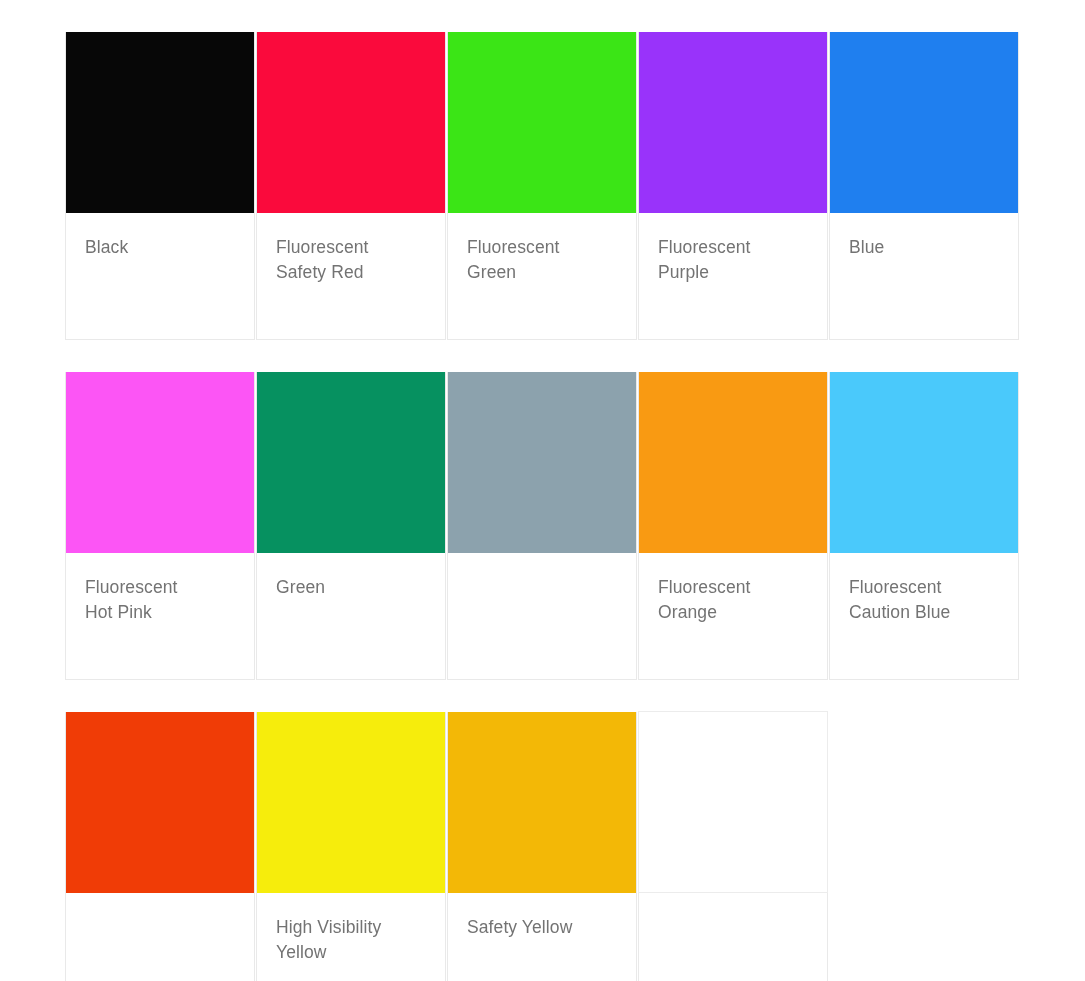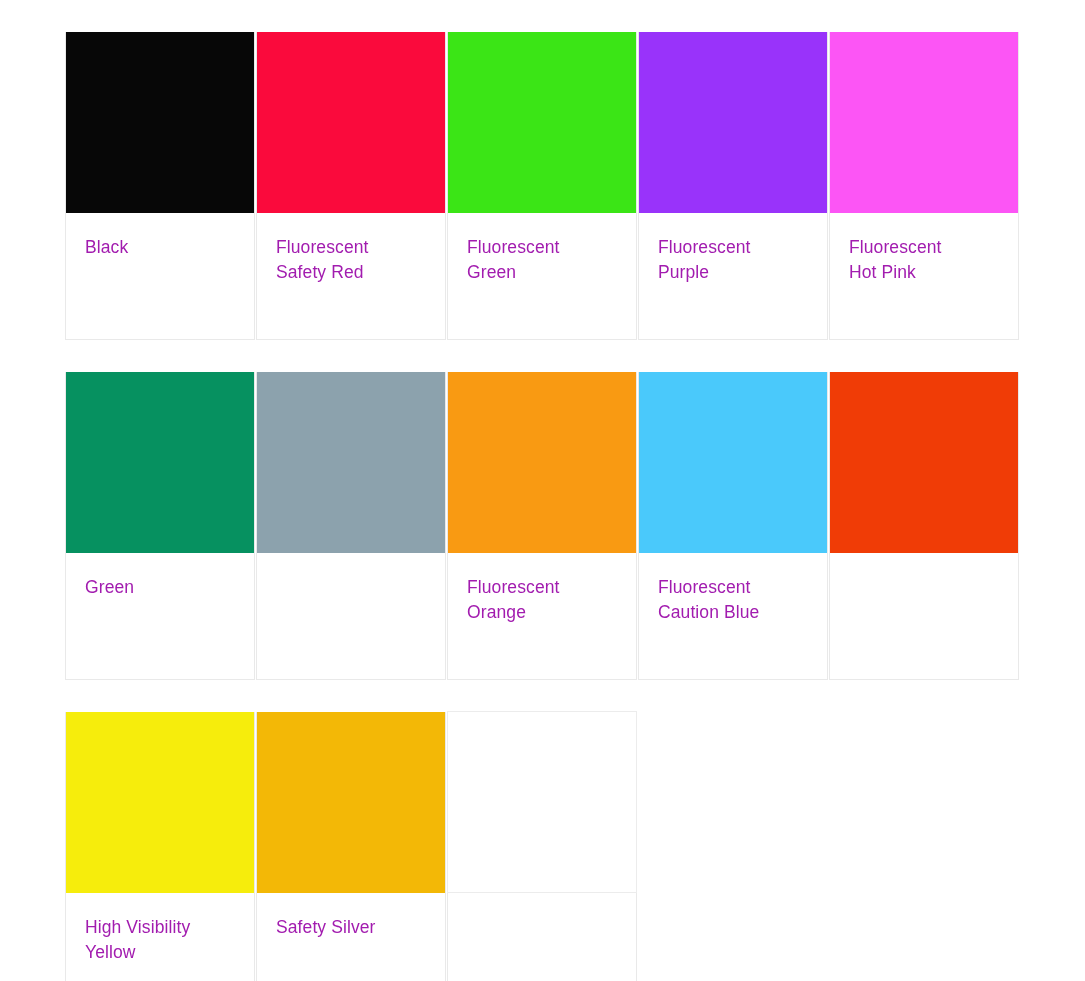--- a/index.html
+++ b/index.html
@@ -56,21 +56,21 @@
     margin-left: -1px;
     margin-top: -1px;
     height: 182px;
     flex: 0 0 182px;
   }
 
   .swatch-label {
     padding: 22px 19px 0 19px;
     font-size: 17.5px;
     line-height: 25px;
-    color: #a21caf;
+    color: #737373;
     font-weight: 400;
     letter-spacing: 0.1px;
     white-space: pre-line;
   }
 </style>
 </head>
 <body>
 
 <div id="swatch-grid">
     <div class="swatch-card">
@@ -84,20 +84,24 @@
     </div>
     <div class="swatch-card">
       <div class="swatch-color" style="background: rgb(59, 229, 22);"></div>
       <div class="swatch-label">Fluorescent
 Green</div>
     </div>
     <div class="swatch-card">
       <div class="swatch-color" style="background: rgb(153, 51, 250);"></div>
       <div class="swatch-label">Fluorescent
 Purple</div>
+    </div>
+    <div class="swatch-card">
+      <div class="swatch-color" style="background: rgb(31, 127, 239);"></div>
+      <div class="swatch-label">Blue</div>
     </div>
     <div class="swatch-card">
       <div class="swatch-color" style="background: rgb(252, 85, 245);"></div>
       <div class="swatch-label">Fluorescent
 Hot Pink</div>
     </div>
     <div class="swatch-card">
       <div class="swatch-color" style="background: rgb(6, 145, 96);"></div>
       <div class="swatch-label">Green</div>
     </div>
@@ -117,18 +121,18 @@
     <div class="swatch-card">
       <div class="swatch-color" style="background: rgb(240, 60, 6);"></div>
     </div>
     <div class="swatch-card">
       <div class="swatch-color" style="background: rgb(246, 237, 12);"></div>
       <div class="swatch-label">High Visibility
 Yellow</div>
     </div>
     <div class="swatch-card">
       <div class="swatch-color" style="background: rgb(243, 184, 6);"></div>
-      <div class="swatch-label">Safety Silver</div>
+      <div class="swatch-label">Safety Yellow</div>
     </div>
     <div class="swatch-card">
       <div class="swatch-color is-white" style="background: rgb(255, 255, 255);"></div>
     </div>
   </div>
 
 </body></html>

